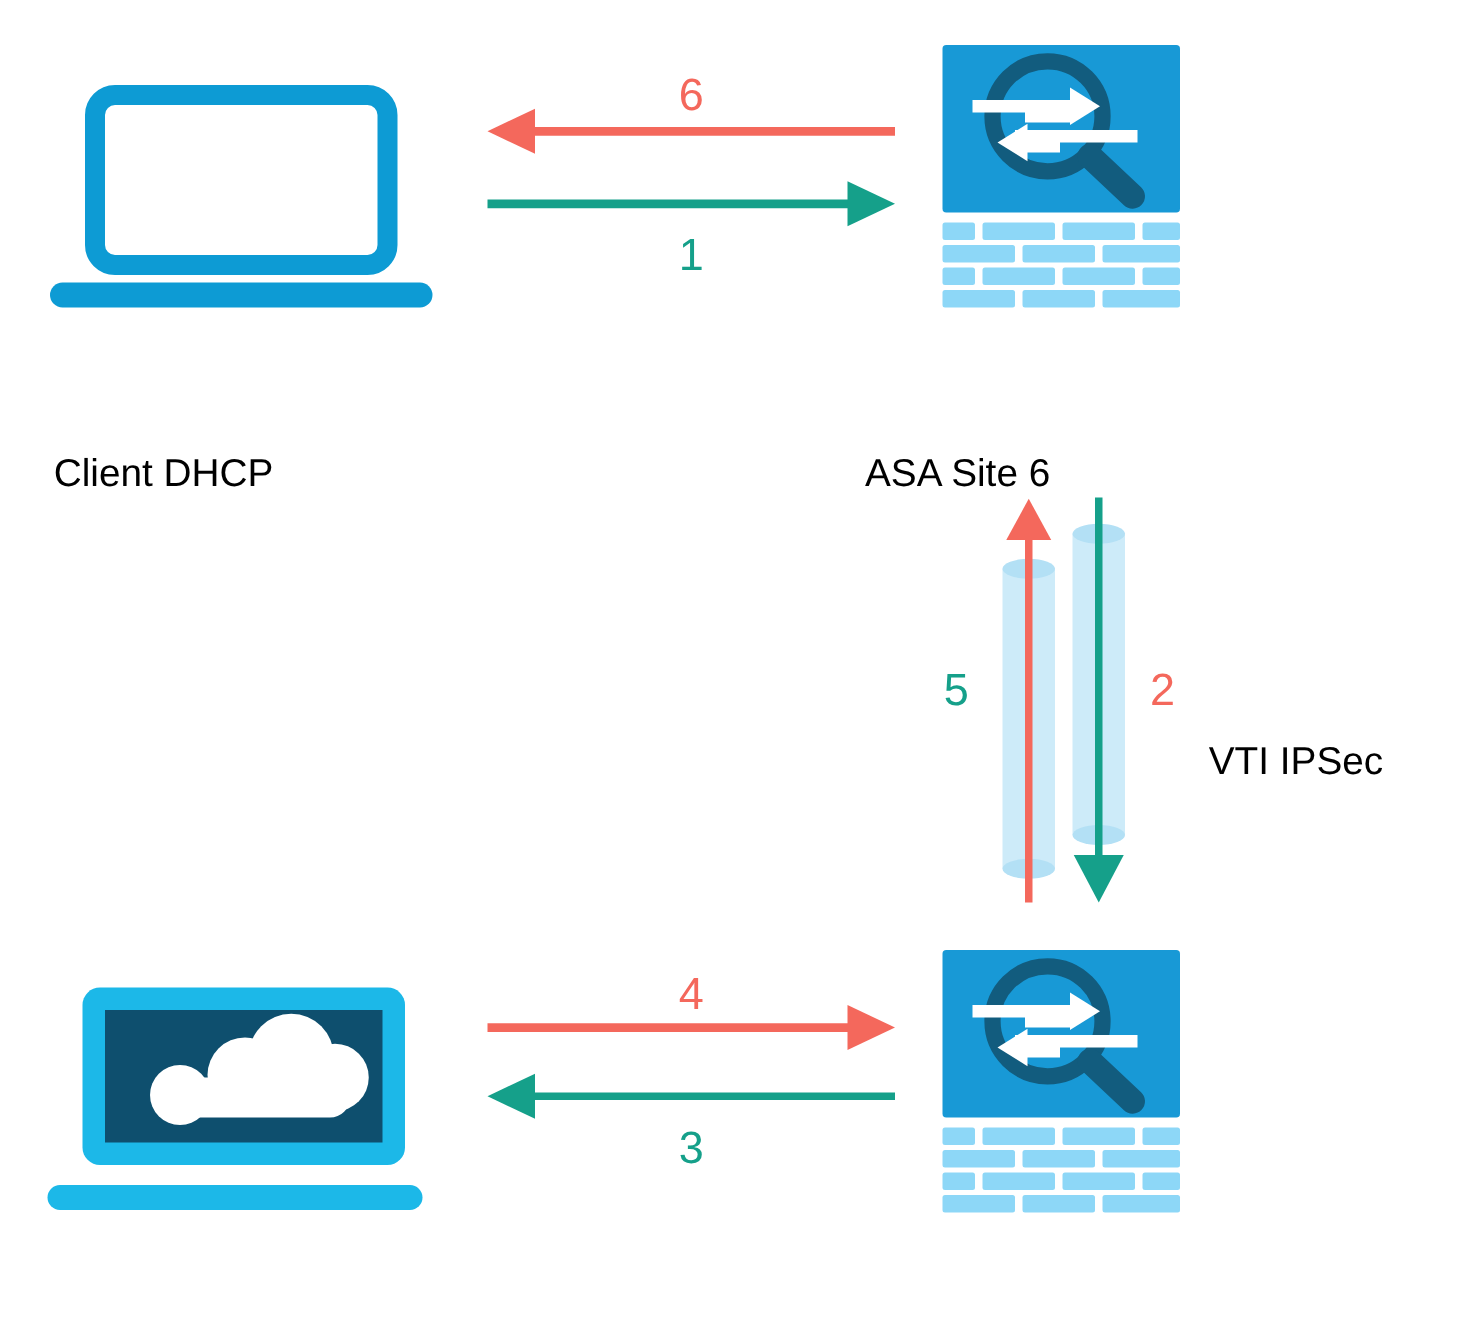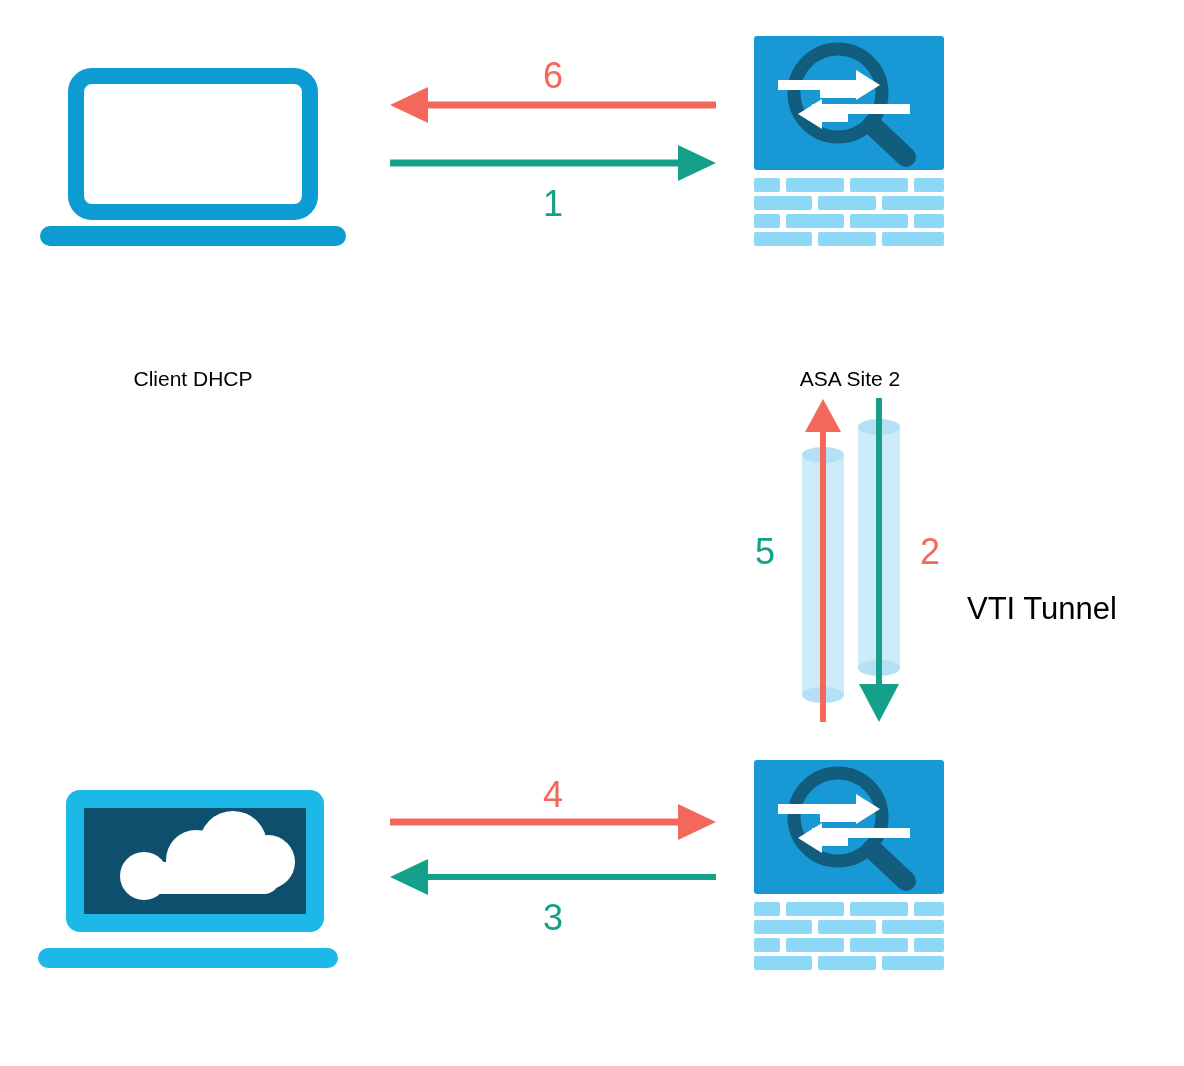--- a/index.html
+++ b/index.html
@@ -20,23 +20,22 @@
   }
   svg.layer {
     position: absolute;
     top: 0;
     left: 0;
     width: 1184px;
     height: 1066px;
   }
   .node-label {
     position: absolute;
-    text-align: center;
     color: #000000;
-    font-size: 21px;
+    font-size: 31px;
     line-height: 45px;
     font-family: "Liberation Sans", sans-serif;
     white-space: pre;
   }
   .step-num {
     position: absolute;
     font-size: 36px;
     line-height: 36px;
     font-family: "Liberation Sans", sans-serif;
     text-align: center;
@@ -187,21 +186,21 @@
       <polygon points="879,722 859,684 899,684" fill="#15A08A"></polygon>
     </g>
 
   </svg>
 
   <div class="node-label" style="left:43px; top:266px; width:300px;">
     <div>Client DHCP</div>
   </div>
 
   <div class="node-label" style="left:692px; top:266px; width:316px;">
-    <div>ASA Site 2</div>
+    <div>ASA Site 6</div>
   </div>
 
   <div class="node-label" style="left:30px; top:978px; width:330px;">
     
   </div>
 
   <div class="node-label" style="left:692px; top:978px; width:316px;">
     
   </div>
 
@@ -211,16 +210,16 @@
 
   <div class="step-num" style="left:523px; top:777px; width:60px; color:#F4685C;">4</div>
 
   <div class="step-num" style="left:523px; top:900px; width:60px; color:#15A08A;">3</div>
 
   <div class="step-num" style="left:745px; top:534px; width:40px; color:#15A08A;">5</div>
 
   <div class="step-num" style="left:910px; top:534px; width:40px; color:#F4685C;">2</div>
 
   <div class="tunnel-caption" style="left:967px; top:504px; width:210px;">
-    <div>VTI Tunnel</div>
+    <div>VTI IPSec</div>
   </div>
 
 </div>
 
 </body></html>

